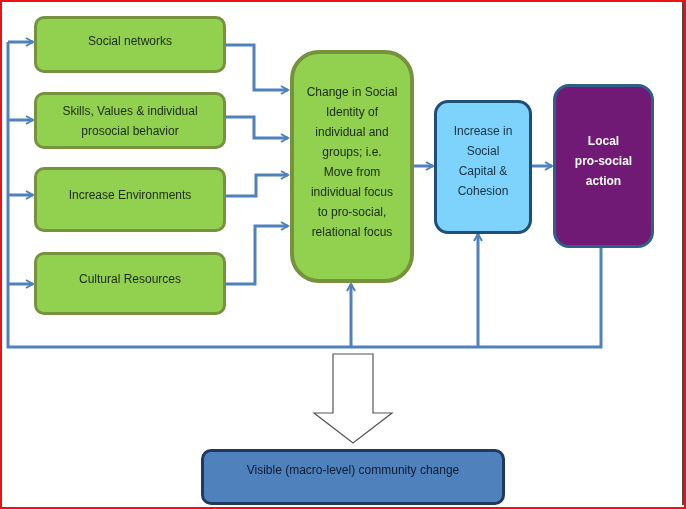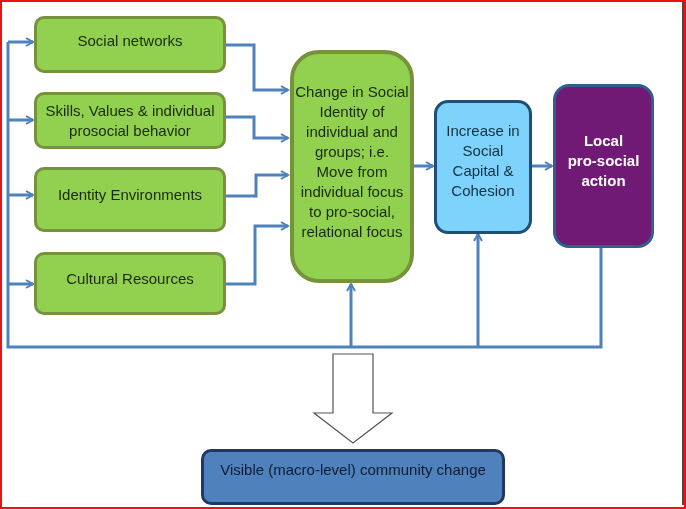--- a/index.html
+++ b/index.html
@@ -1,20 +1,20 @@
 <!DOCTYPE html>
 <html><head>
 <meta charset="utf-8">
 <style>
   html, body { margin:0; padding:0; background:#fff; }
   body { width:686px; height:509px; position:relative; overflow:hidden; font-family:"Liberation Sans", sans-serif; }
   .frame { position:absolute; left:0; top:0; width:682px; height:505px; border:2px solid #ee1111; border-right-color:#ee1111; }
   .frame-inner-right { position:absolute; left:682px; top:2px; width:2px; height:503px; background:#4a4a4a; }
   svg.connectors { position:absolute; left:0; top:0; width:686px; height:509px; }
-  .box { position:absolute; box-sizing:border-box; display:flex; align-items:center; justify-content:center; text-align:center; font-size:15px; line-height:20px; color:#1a2a10; }
+  .box { position:absolute; box-sizing:border-box; display:flex; align-items:center; justify-content:center; text-align:center; font-size:12px; line-height:20px; color:#1a2a10; }
   .green { background:#92d050; border:3px solid #76923c; border-radius:10px; }
   .green-sq { background:#92d050; border:4px solid #76923c; }
   .teal { background:#7dd3fc; border:3px solid #1f4e79; border-radius:14px; color:#163040; }
   .teal2 { background:#701a75; border:3px solid #2f5f8a; border-radius:16px; color:#fff; font-weight:bold; }
   .blue { background:#4f81bd; border:3px solid #1f3864; border-radius:10px; color:#0e1c30; }
   .txt { white-space:pre-line; }
 </style>
 </head>
 <body>
 
@@ -53,21 +53,21 @@
 </svg>
 
 <div class="box green" style="left:34px;top:16px;width:192px;height:57px;align-items:flex-start;padding-top:12px;">
   <span class="txt">Social networks</span>
 </div>
 <div class="box green" style="left:34px;top:92px;width:192px;height:57px;align-items:center;">
   <span class="txt">Skills, Values &amp; individual
 prosocial behavior</span>
 </div>
 <div class="box green" style="left:34px;top:167px;width:192px;height:65px;align-items:flex-start;padding-top:15px;">
-  <span class="txt">Identity Environments</span>
+  <span class="txt">Increase Environments</span>
 </div>
 <div class="box green" style="left:34px;top:252px;width:192px;height:63px;align-items:flex-start;padding-top:14px;">
   <span class="txt">Cultural Resources</span>
 </div>
 
 <div class="box green-sq" style="left:290px;top:50px;width:124px;height:233px;align-items:flex-start;padding-top:28px;border-radius:29px;">
   <span class="txt">Change in Social
 Identity of
 individual and
 groups; i.e.

